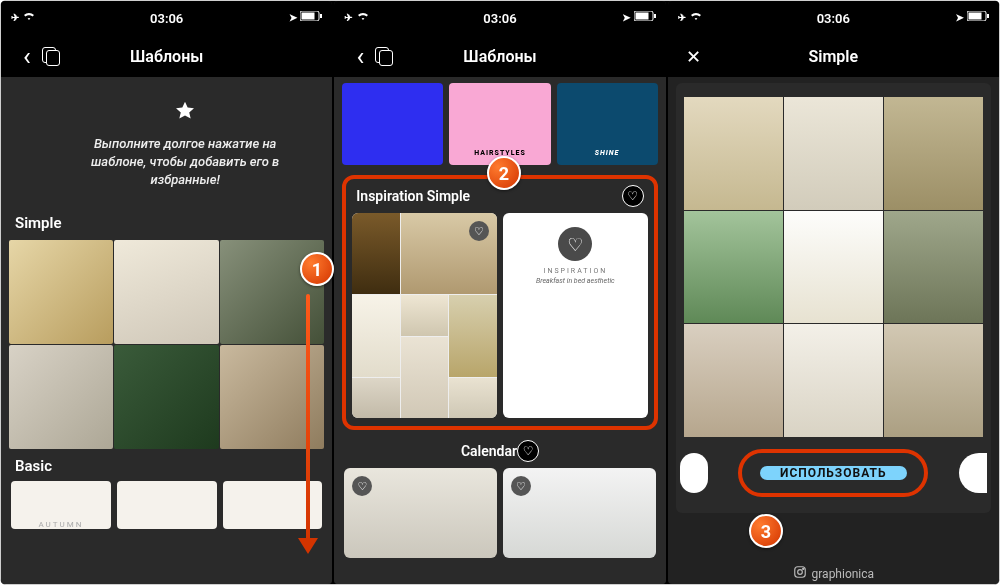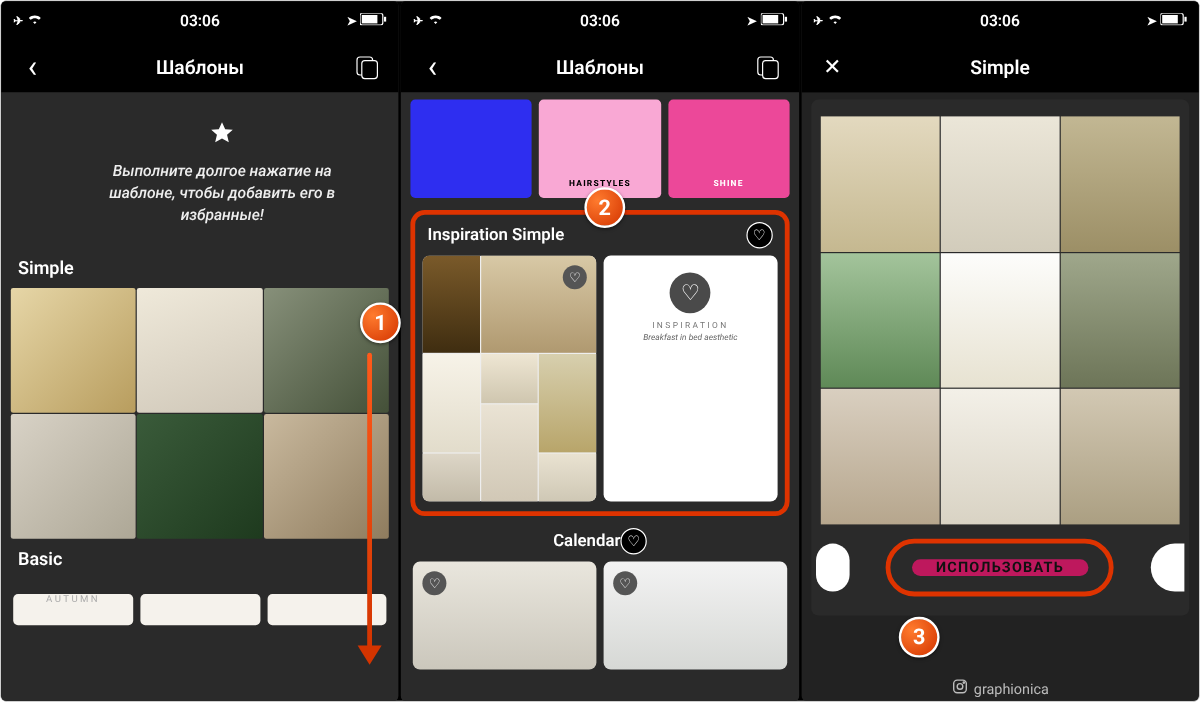--- a/index.html
+++ b/index.html
@@ -47,21 +47,21 @@
     gap: 3px;
     font-size: 10px;
   }
   .status-left { left: 10px; }
   .status-right { right: 10px; }
   .nav-bar {
     height: 42px;
     background: #000;
     display: flex;
     align-items: center;
-    justify-content: space-between;
+    justify-content: flex-start;
     padding: 0 14px;
     color: #fff;
   }
   .nav-title {
     font-size: 16px;
     font-weight: 600;
     color: #fff;
     position: absolute;
     left: 0; right: 0;
     text-align: center;
@@ -143,45 +143,45 @@
     letter-spacing: .5px;
     cursor: pointer;
   }
   .basic-thumbs {
     display: flex;
     gap: 6px;
     padding: 0 10px 10px;
   }
   .basic-thumbs .bt {
     flex: 1;
-    height: 26px;
+    height: 48px;
     background: #f5f2ec;
     border-radius: 4px;
-    display:flex;align-items:flex-start;justify-content:center;
-    font-size:8px; color:#aaa; letter-spacing:2px;margin-top:14px;
+    display:flex;align-items:flex-end;justify-content:center;
+    font-size:8px; color:#aaa; letter-spacing:2px;
   }
 
   
   .top-cards {
     display: flex;
     gap: 6px;
     padding: 6px 8px 10px;
   }
   .top-card {
     height: 82px;
     border-radius: 4px;
     background: #2e2ef0;
     flex: 1;
     position: relative;
     display:flex;align-items:flex-end;justify-content:center;
     font-size:7px;font-weight:800;color:#fff;padding-bottom:8px;
     letter-spacing:1px;
   }
   .top-card.hair { background:#f9a8d4;color:#000;align-items:flex-end;justify-content:center; }
-  .top-card.shine { background:#ec4899; }
+  .top-card.shine { background:#0c4a6e; font-style:italic; }
   .highlight-box {
     margin: 0 8px;
     border: 4px solid #de3300;
     border-radius: 12px;
     padding: 6px 6px 8px;
     position: relative;
   }
   .section-hdr {
     display:flex;justify-content:space-between;align-items:center;
     padding: 0 4px 6px;
@@ -279,21 +279,21 @@
   .s3-grid > div:nth-child(4){background:linear-gradient(#a3c49b,#5f8957);}
   .s3-grid > div:nth-child(5){background:linear-gradient(#fdfdfb,#e7e2d1);}
   .s3-grid > div:nth-child(6){background:linear-gradient(#9fa78b,#6d7558);}
   .s3-grid > div:nth-child(7){background:linear-gradient(#d9cfc0,#b6a68d);}
   .s3-grid > div:nth-child(8){background:linear-gradient(#f3f0e8,#d9d3c4);}
   .s3-grid > div:nth-child(9){background:linear-gradient(#d2c8b3,#ab9f82);}
   .use-row {
     display:flex; justify-content:center; position:relative; height:48px; align-items:center;
   }
   .use-btn {
-    background:#be185d;color:#111;
+    background:#7dd3fc;color:#111;
     border-radius:22px;
     padding: 0 20px;
     font-size:12px;font-weight:700;letter-spacing:1px;
     cursor:pointer;
   }
   .use-highlight {
     position:absolute; left:50%; transform:translateX(-50%);
     border:4px solid #de3300; border-radius:26px;
     width: 190px; height: 48px; top: 0;
     pointer-events:none;

